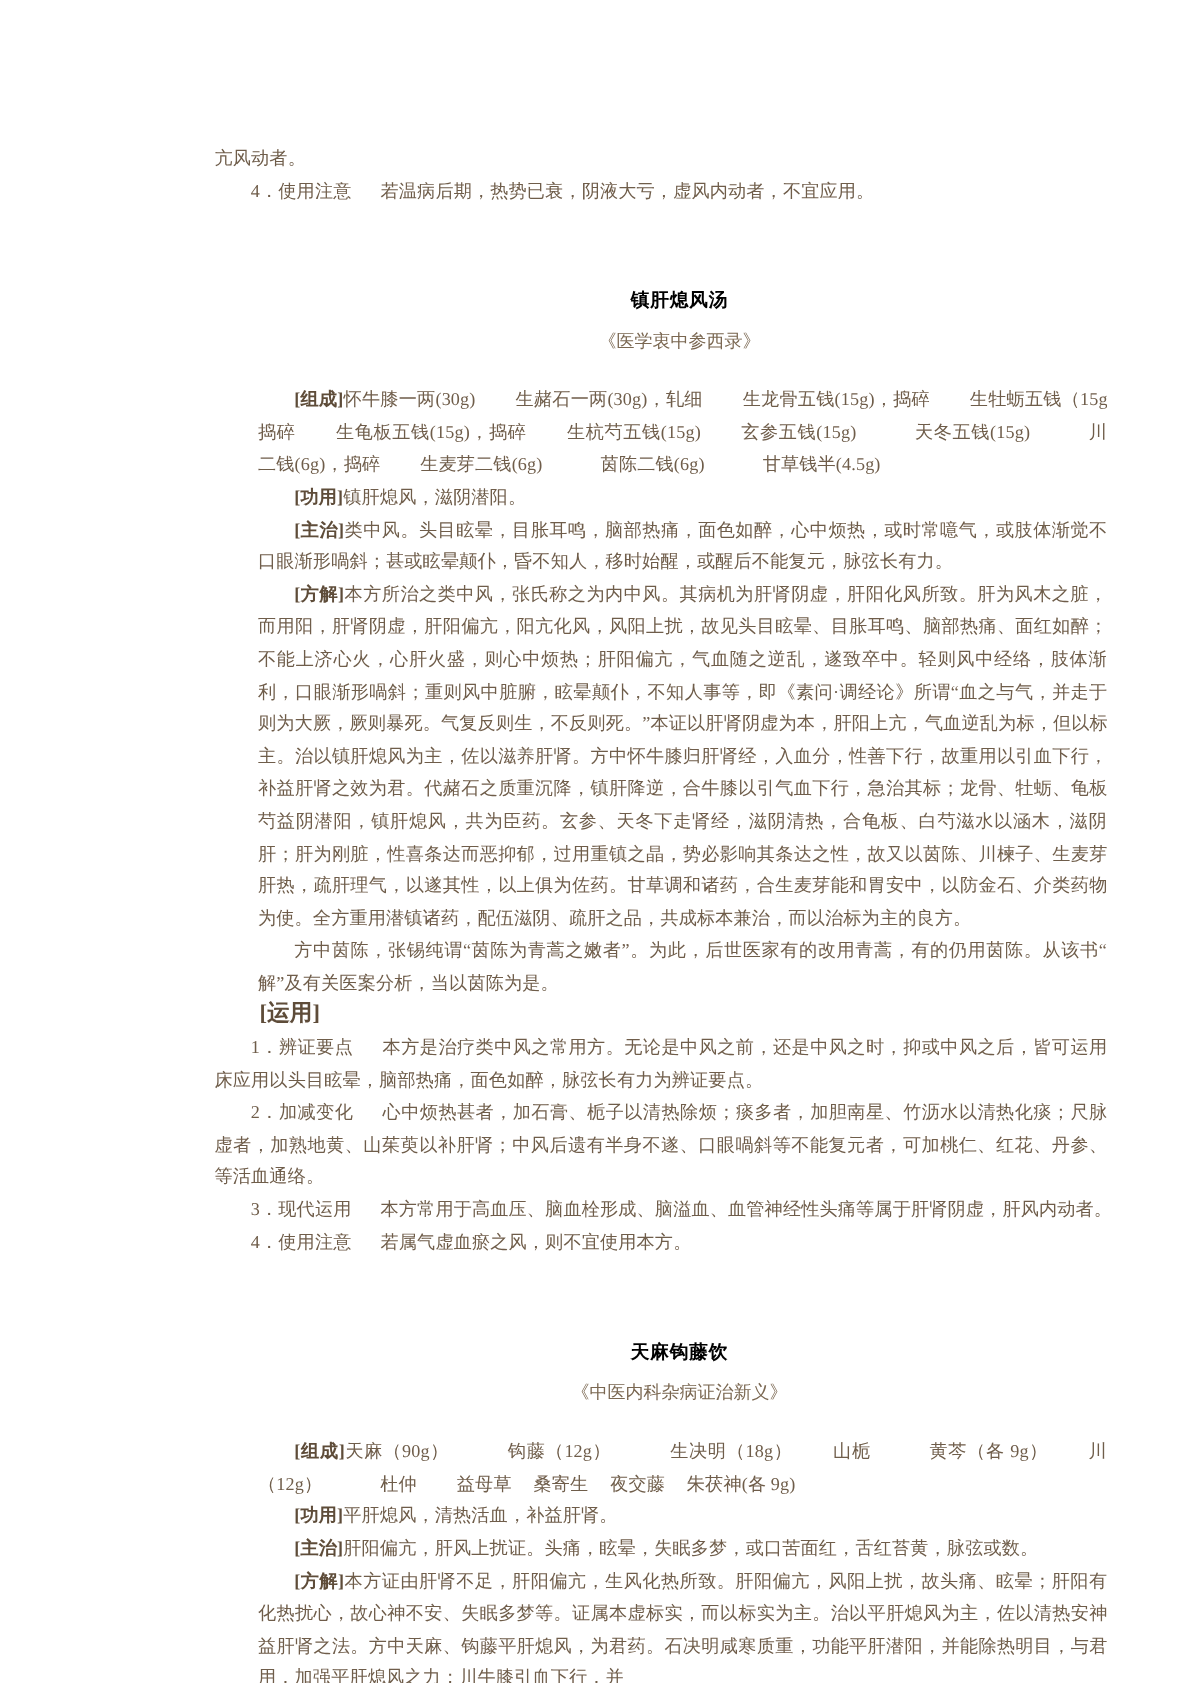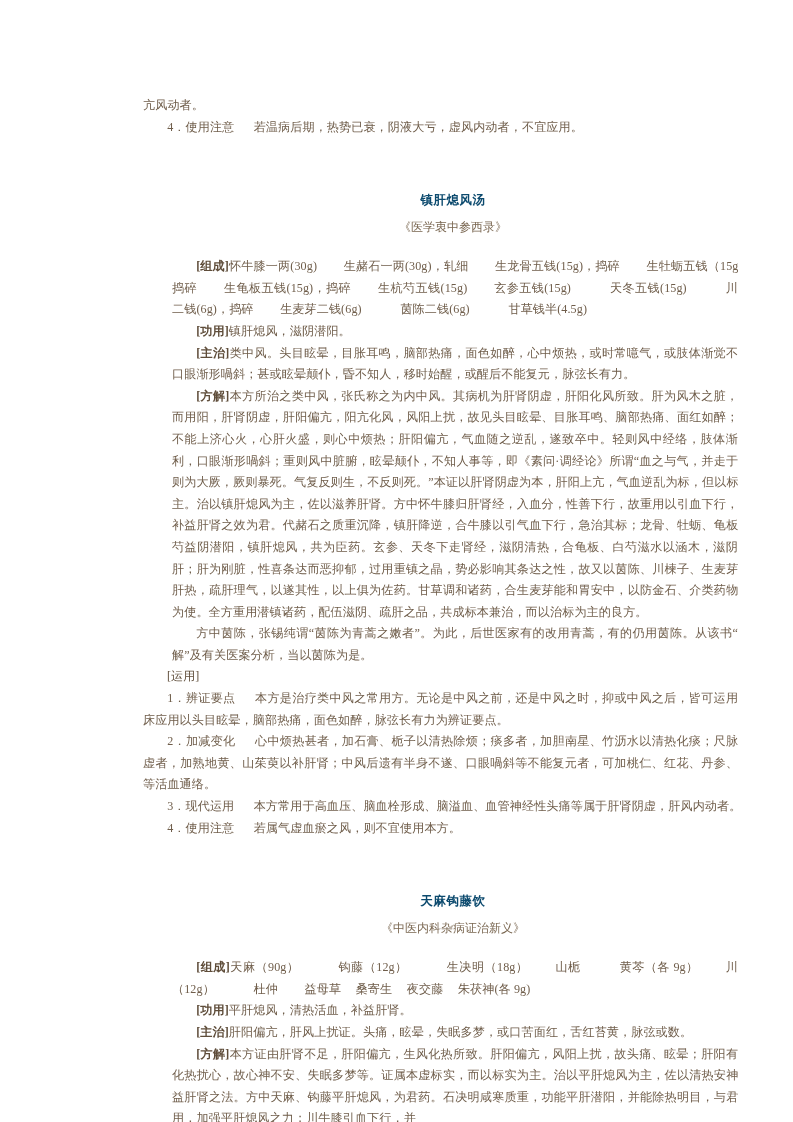--- a/index.html
+++ b/index.html
@@ -46,21 +46,21 @@
 
   
   .formula-head {
     text-align: center;
     margin-top: 26px;
   }
   .formula-title {
     font-size: 12.4px;
     font-weight: bold;
     line-height: 20px;
-    color: #0c4a6e;
+    color: #000000;
     letter-spacing: 0.6px;
   }
   .formula-source {
     font-size: 12px;
     line-height: 20px;
     color: #7a6751;
     margin-top: 8px;
     font-family: Liberation Mono, monospace;
   }
   .gap-md { height: 18px; }
@@ -71,23 +71,23 @@
     color: #5e4c39;
   }
 
   
   .sp1 { display: inline-block; width: 1.2em; }
   .sp2 { display: inline-block; width: 2.2em; }
   .sp3 { display: inline-block; width: 3.2em; }
 
   .section-label {
     text-indent: 2em;
-    font-weight: normal;
+    font-weight: bold;
     color: #5e4c39;
-    font-size: 12px;
+    font-size: 15px;
     line-height: 21.6px;
   }
 </style>
 </head>
 <body>
 
 <div class="page">
   <div class="content">
 
     <p class="flush">亢风动者。</p>

